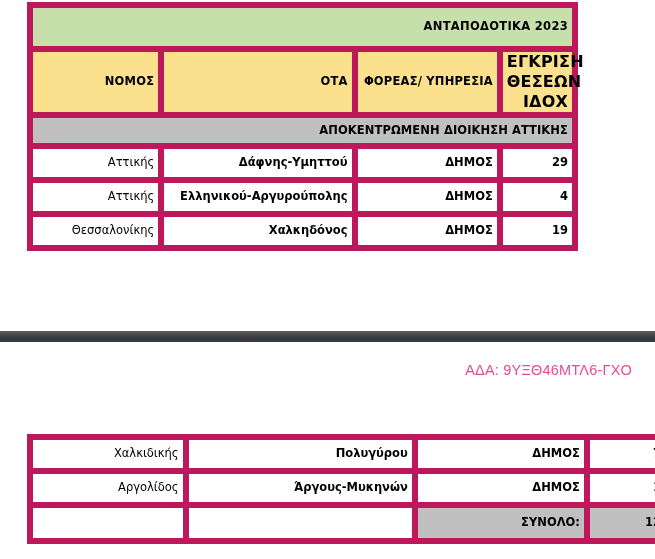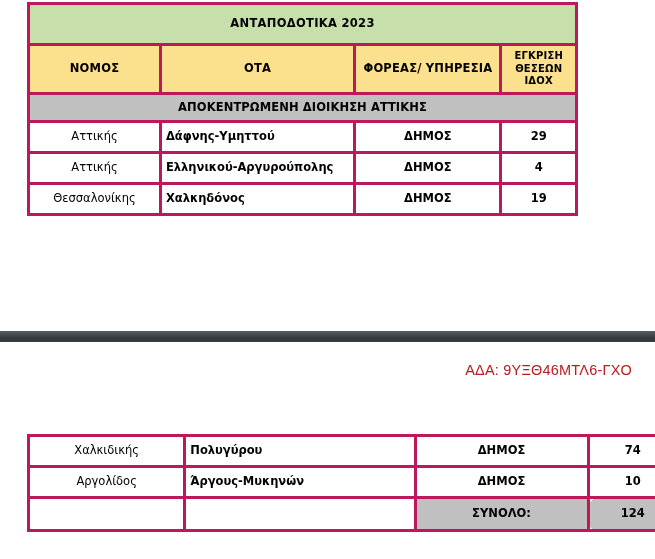--- a/index.html
+++ b/index.html
@@ -17,26 +17,27 @@
   }
 
   .doc-table {
     position: absolute;
     border-collapse: collapse;
     table-layout: fixed;
     border: 2px solid #1a1a1a;
     background: #ffffff;
   }
   .doc-table td {
-    border: 3px solid #be185d;
+    border: 6px solid #be185d;
     padding: 0 4px;
     font-size: 11.5px;
     line-height: 1.15;
     vertical-align: middle;
     background: #ffffff;
+    text-align: right;
   }
 
   
   .c-nomos  { width: 131px; }
   .c-ota    { width: 193px; }
   .c-foreas { width: 145px; }
   .c-egkr   { width: 75px;  }
 
   
   .title-cell {
@@ -49,21 +50,21 @@
   }
   .head-cell {
     background: #fbe08d !important;
     text-align: center;
     font-weight: bold;
     font-size: 11px;
     letter-spacing: .2px;
     height: 46px;
   }
   .head-cell.small {
-    font-size: 10px;
+    font-size: 16px;
     line-height: 1.25;
   }
   .section-cell {
     background: #c0c0c0 !important;
     text-align: center;
     font-weight: bold;
     font-size: 11.5px;
     letter-spacing: .1px;
     height: 25px;
   }
@@ -119,21 +120,21 @@
 
   #ada-line {
     position: absolute;
     left: 0;
     top: 362px;
     width: 632px;
     text-align: right;
     font-family: "Liberation Sans", sans-serif;
     font-size: 14.5px;
     letter-spacing: .2px;
-    color: #b91c1c;
+    color: #ec4899;
   }
 </style>
 </head>
 <body>
 
 <table class="doc-table" id="table-top">
   <colgroup>
     <col class="c-nomos">
       <col class="c-ota">
       <col class="c-foreas">

